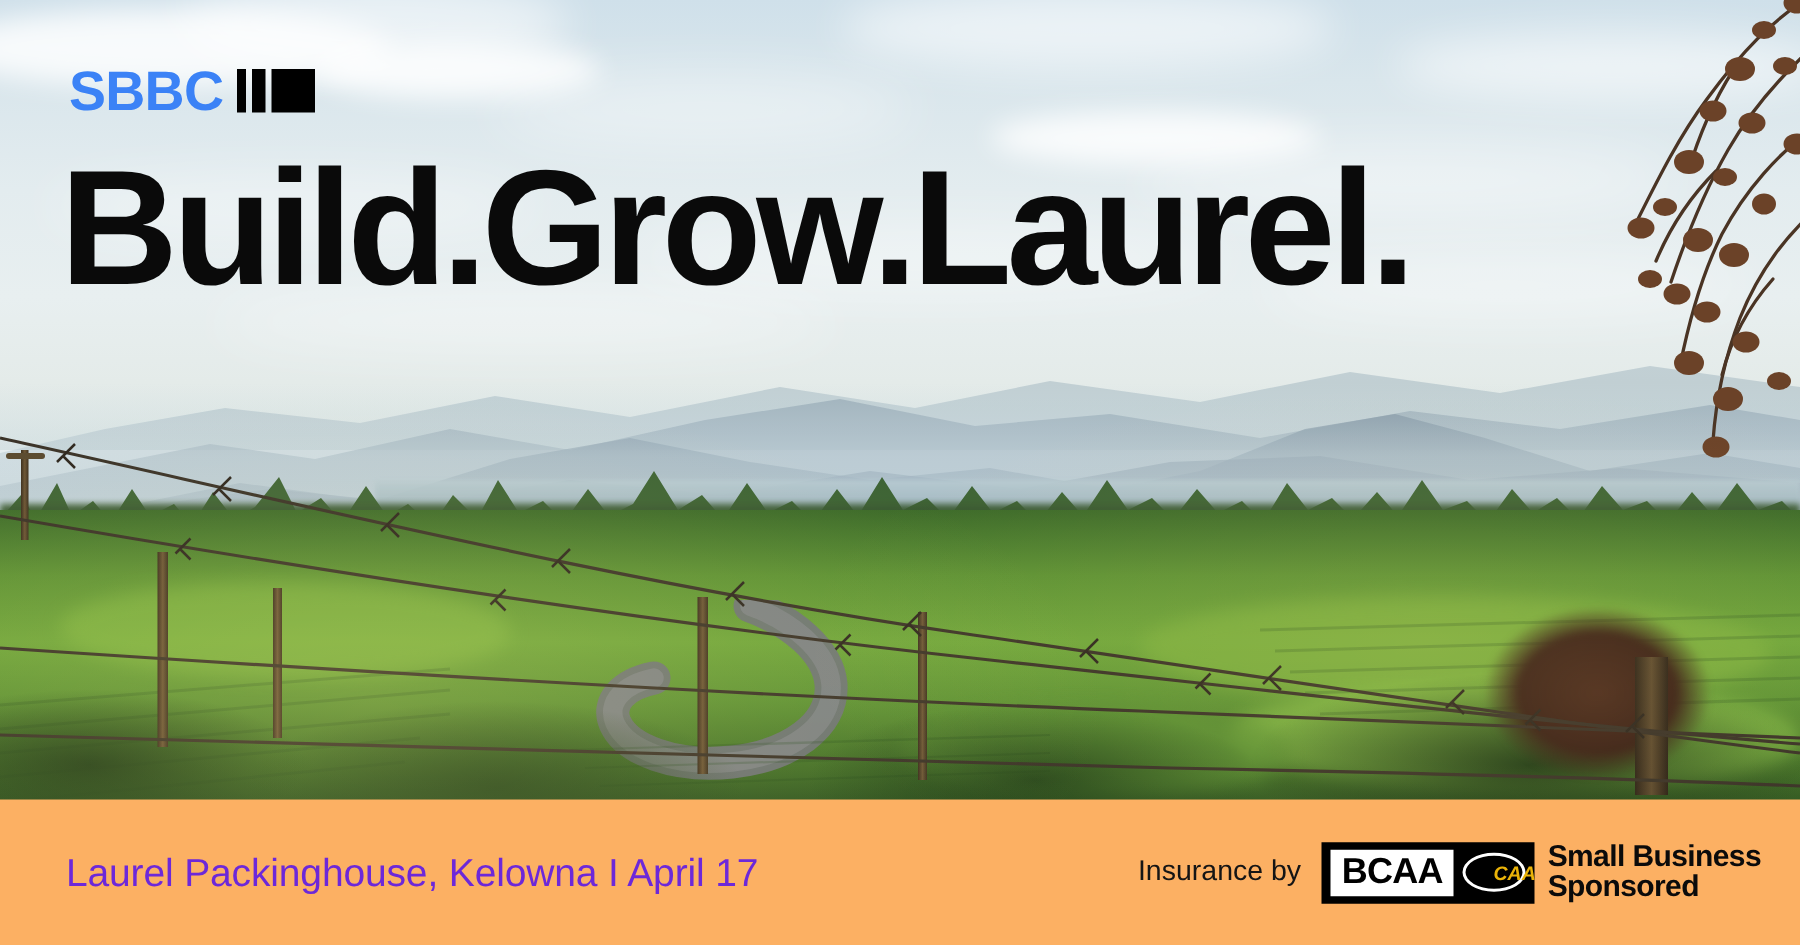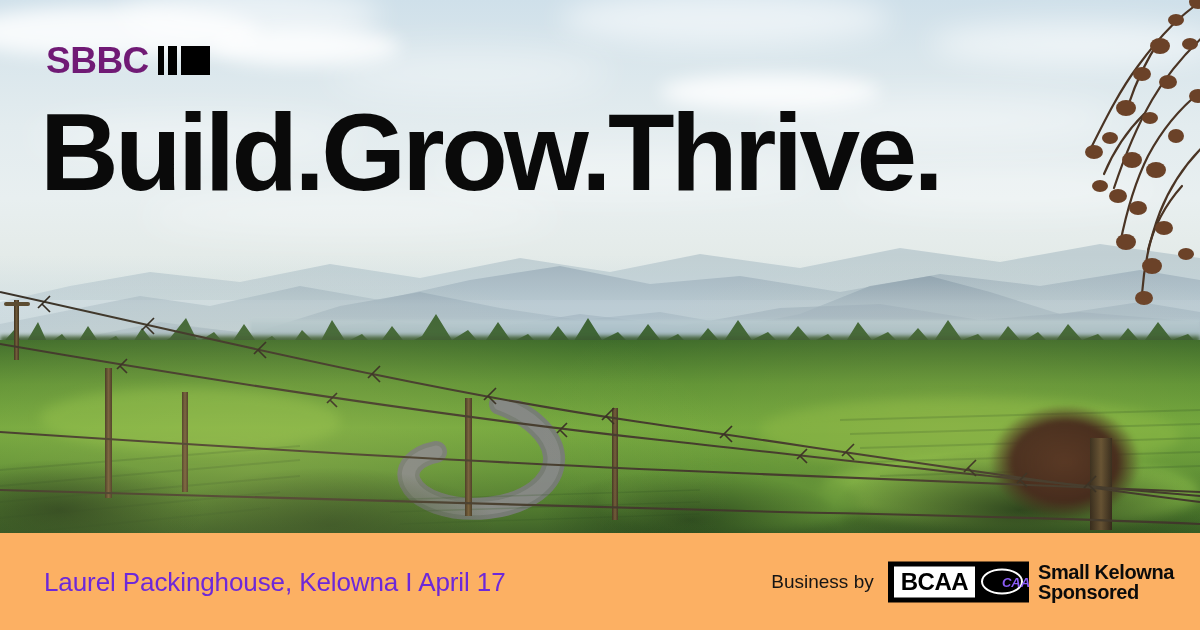--- a/index.html
+++ b/index.html
@@ -117,21 +117,21 @@
       radial-gradient(ellipse 600px 260px at 950px 430px, rgba(255,220,130,.12) 0%, rgba(255,220,130,0) 70%);
     pointer-events:none;
   }
 
   
   .logo {
     position:absolute; left:46px; top:41px;
     display:flex; align-items:center; height:38px;
   }
   .logo-word {
-    font-size:37px; font-weight:bold; color:#701a75;
+    font-size:37px; font-weight:bold; color:#3b82f6;
     letter-spacing:-0.5px; line-height:1;
     font-family:"Liberation Sans", sans-serif;
   }
   .logo-mark { display:flex; align-items:center; gap:4px; margin-left:9px; }
   .logo-mark i { display:block; background:#000; height:29px; }
   .logo-mark i.b1 { width:6px; }
   .logo-mark i.b2 { width:9px; }
   .logo-mark i.b3 { width:29px; }
 
   .headline {
@@ -171,21 +171,21 @@
     padding:0 7px; height:31px; display:flex; align-items:center;
     line-height:1;
   }
   .caa-oval {
     width:42px; height:26px; border-radius:50%;
     border:2px solid #fff; background:#000;
     display:flex; align-items:center; justify-content:center;
     position:relative;
   }
   .caa-oval span {
-    color:#8b5cf6; font-size:13px; font-weight:bold; letter-spacing:0px;
+    color:#eab308; font-size:13px; font-weight:bold; letter-spacing:0px;
     line-height:1; font-style:italic;margin-left:28px;
   }
   .sbi-text {
     color:#0b0b0b; font-weight:bold; font-size:20px;
     line-height:1.02; letter-spacing:-0.4px;
   }
   .sbi-text span { display:block; }
 </style>
 </head>
 <body>
@@ -358,37 +358,37 @@
 
   <div class="logo">
     <div class="logo-word">SBBC</div>
     <div class="logo-mark">
       <i class="b1"></i>
       <i class="b2"></i>
       <i class="b3"></i>
     </div>
   </div>
 
-  <div class="headline">Build.Grow.Thrive.</div>
+  <div class="headline">Build.Grow.Laurel.</div>
 
   <div class="bottombar">
 
     <div class="venue">Laurel Packinghouse, Kelowna I April 17</div>
 
     <div class="sponsor-group">
-      <div class="sponsored-by">Business by</div>
+      <div class="sponsored-by">Insurance by</div>
 
       <div class="bcaa-logo">
         <div class="bcaa-box">
           <div class="bcaa-white">BCAA</div>
           <div class="caa-oval">
             <span>CAA</span>
           </div>
         </div>
         <div class="sbi-text">
-          <span>Small Kelowna</span>
+          <span>Small Business</span>
           <span>Sponsored</span>
         </div>
       </div>
     </div>
   </div>
 
 </div>
 
 </body></html>

